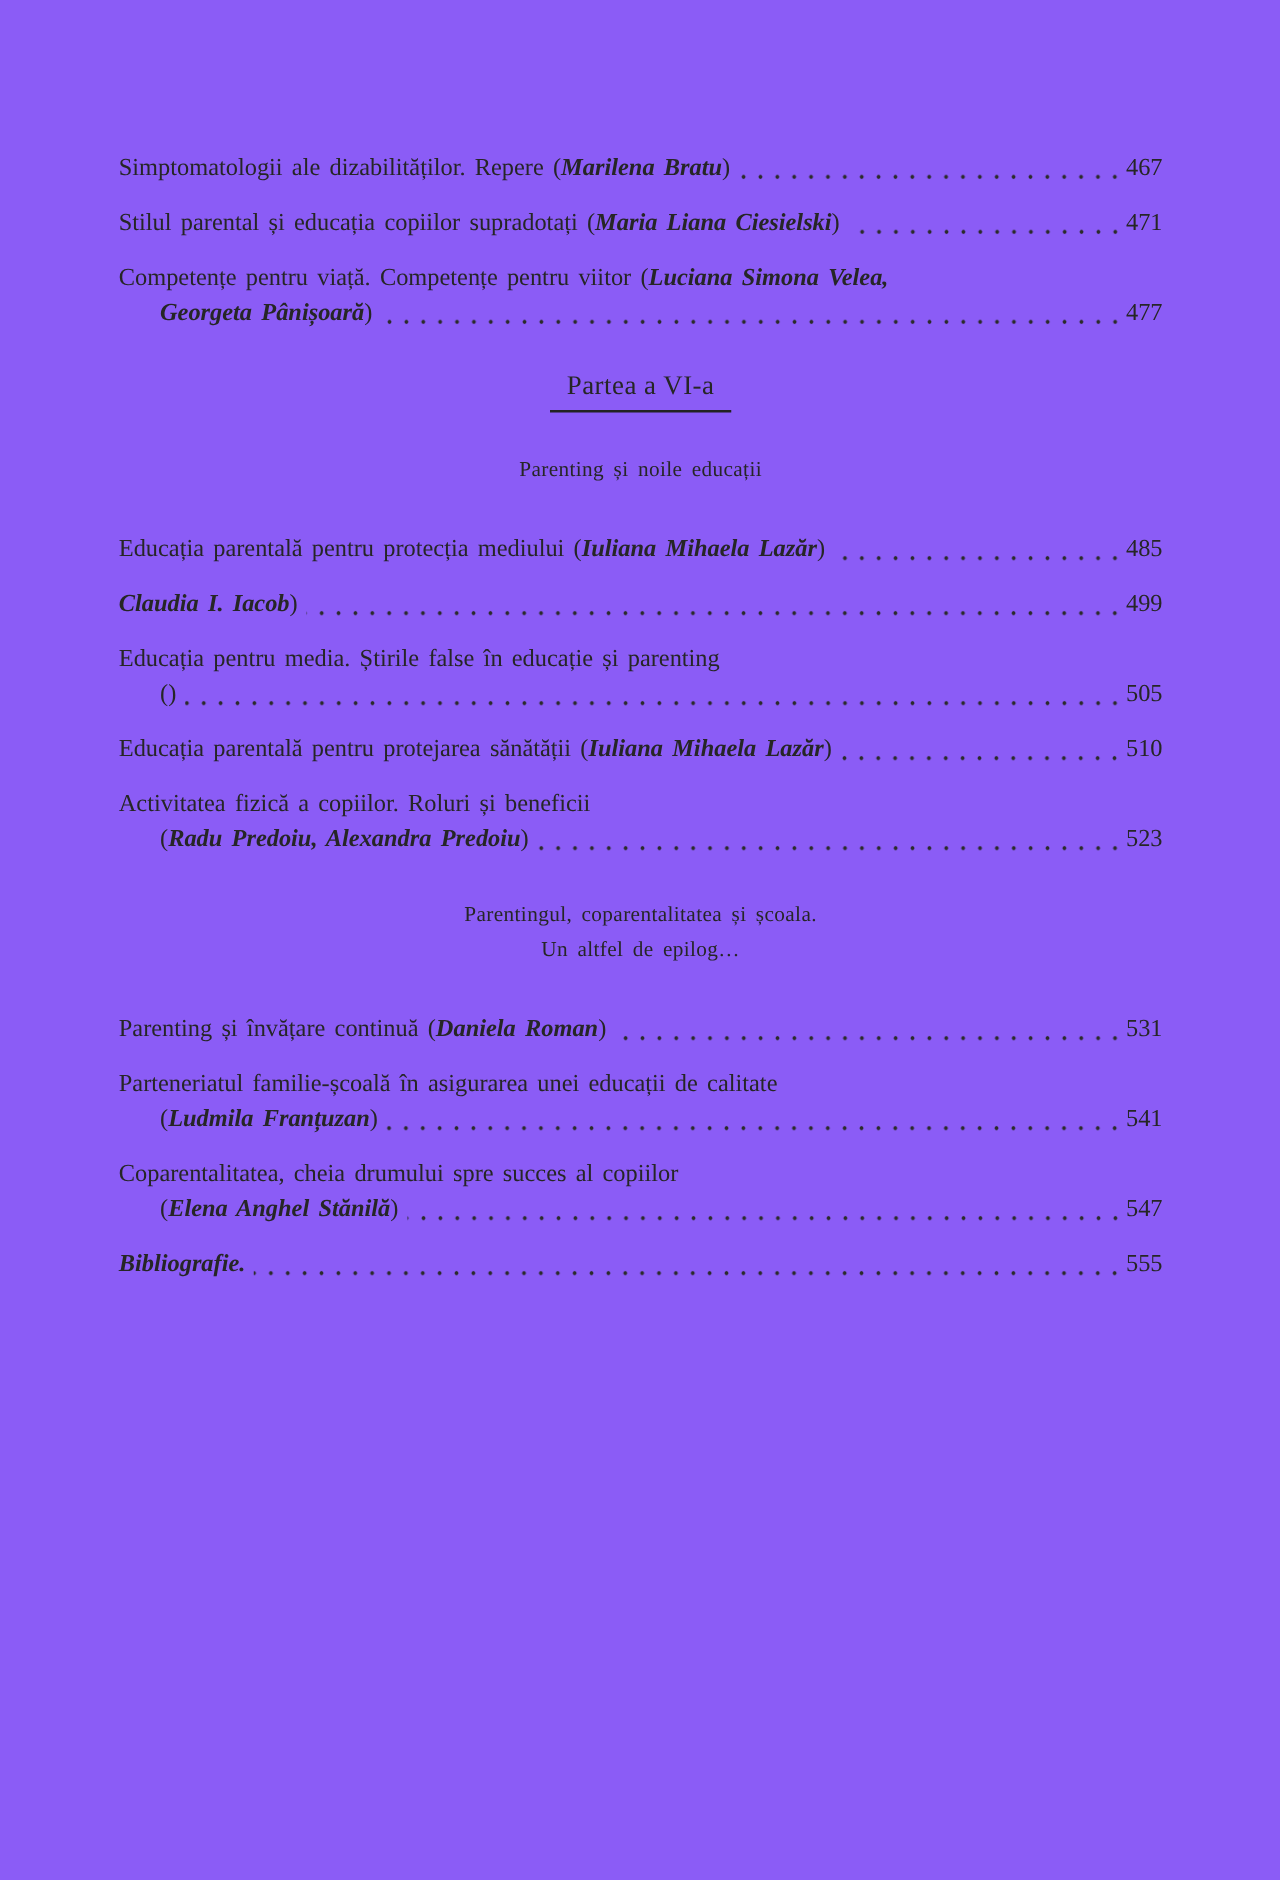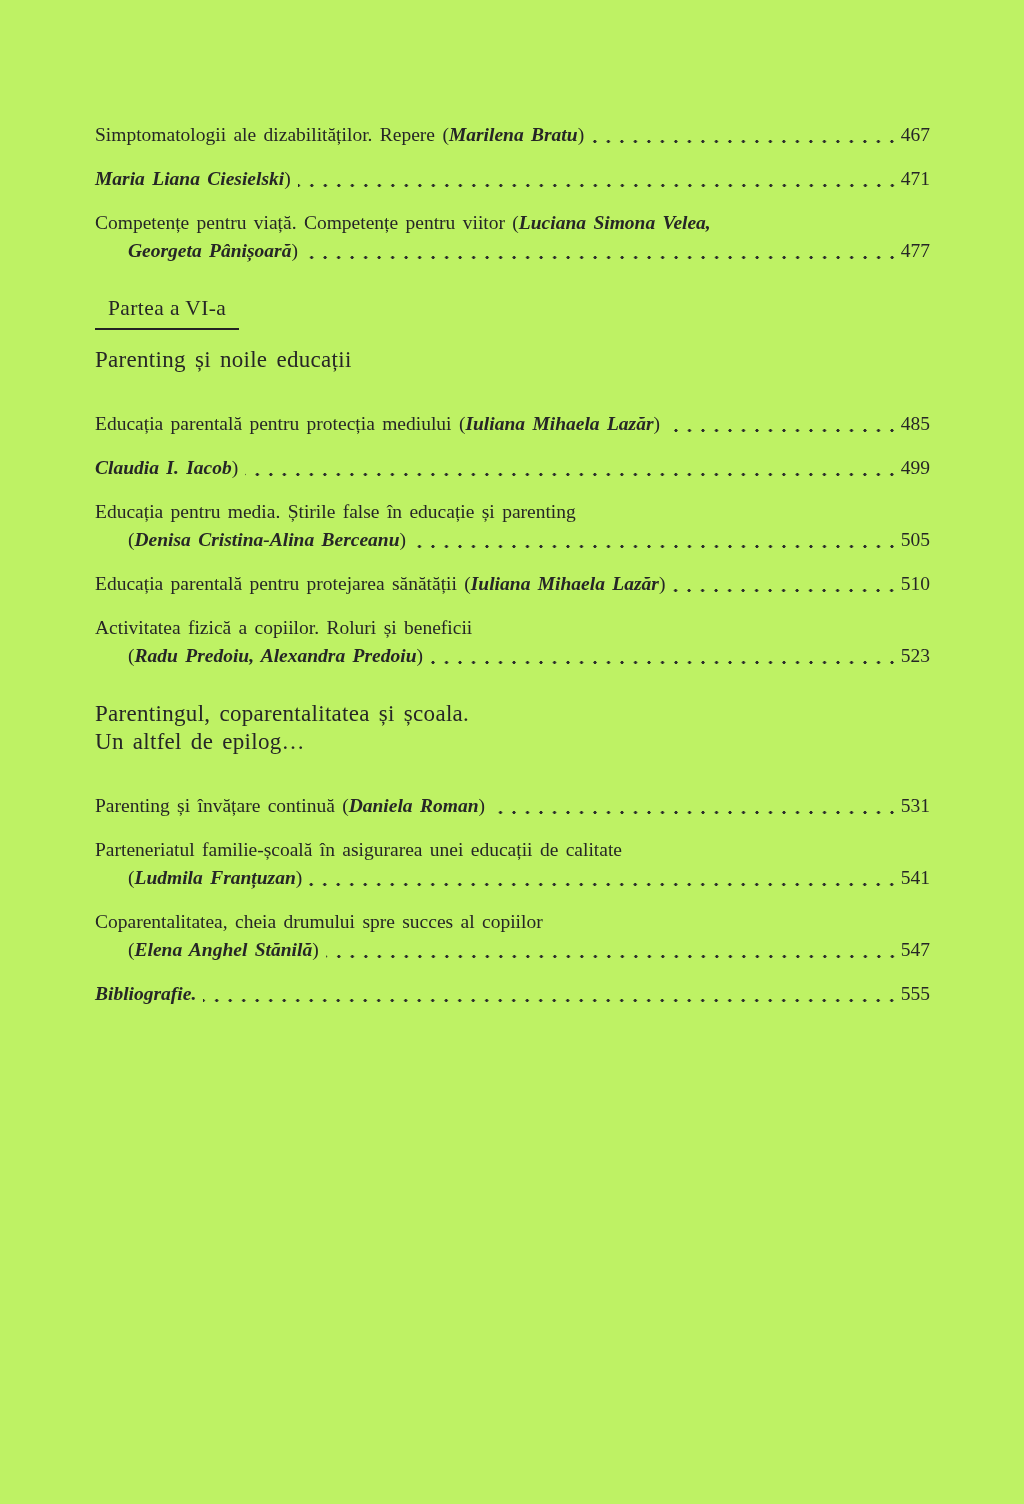--- a/index.html
+++ b/index.html
@@ -5,21 +5,21 @@
   html, body {
     margin: 0;
     padding: 0;
     background: #ffffff;
   }
   .page {
     position: relative;
     width: 1024px;
     height: 1504px;
     margin: 0 auto;
-    background: #bef264;
+    background: #8b5cf6;
     box-sizing: border-box;
     padding: 121px 94px 0 95px;
     font-family: "Liberation Serif", "DejaVu Serif", serif;
     color: #262626;
     overflow: hidden;
   }
   .toc { width: 100%; }
 
   .entry {
     font-size: 19.5px;
@@ -42,33 +42,34 @@
     height: 5px;
     margin: 0 2px 5px 7px;
     background-image: radial-gradient(circle, #2b2b2b 1.35px, rgba(0,0,0,0) 1.8px);
     background-size: 13.5px 5px;
     background-position: 100% 100%;
     background-repeat: repeat-x;
   }
   .pagenum { flex: 0 0 auto; }
 
   .part {
+    text-align: center;
     margin: 30px 0 36px 0;
   }
   .part-label-wrap { line-height: 26px; }
   .part-label {
     display: inline-block;
     font-size: 21.5px;
     letter-spacing: 0.4px;
     padding: 0 13px 7px 13px;
     border-bottom: 2px solid #232323;
   }
   .part-subtitle {
-    margin-top: 16px;
-    font-size: 23px;
+    margin-top: 32px;
+    font-size: 17px;
     line-height: 28px;
     letter-spacing: 0.3px;
     word-spacing: 3px;
   }
 </style>
 </head>
 <body>
 
 <div class="page">
   <div class="toc">
@@ -76,20 +77,21 @@
         <div class="line">
           <span>Simptomatologii ale dizabilităților. Repere (</span>
           <span class="it">Marilena Bratu</span>
           <span>)</span>
           <span class="leader"></span>
           <span class="pagenum">467</span>
         </div>
       </div>
       <div class="entry">
         <div class="line">
+          <span>Stilul parental și educația copiilor supradotați (</span>
           <span class="it">Maria Liana Ciesielski</span>
           <span>)</span>
           <span class="leader"></span>
           <span class="pagenum">471</span>
         </div>
       </div>
       <div class="entry">
         <div class="line">
           <span>Competențe pentru viață. Competențe pentru viitor (</span>
           <span class="it">Luciana Simona Velea,</span>
@@ -123,21 +125,20 @@
           <span class="leader"></span>
           <span class="pagenum">499</span>
         </div>
       </div>
       <div class="entry">
         <div class="line">
           <span>Educația pentru media. Știrile false în educație și parenting</span>
         </div>
         <div class="line cont">
           <span>(</span>
-          <span class="it">Denisa Cristina-Alina Berceanu</span>
           <span>)</span>
           <span class="leader"></span>
           <span class="pagenum">505</span>
         </div>
       </div>
       <div class="entry">
         <div class="line">
           <span>Educația parentală pentru protejarea sănătății (</span>
           <span class="it">Iuliana Mihaela Lazăr</span>
           <span>)</span>

